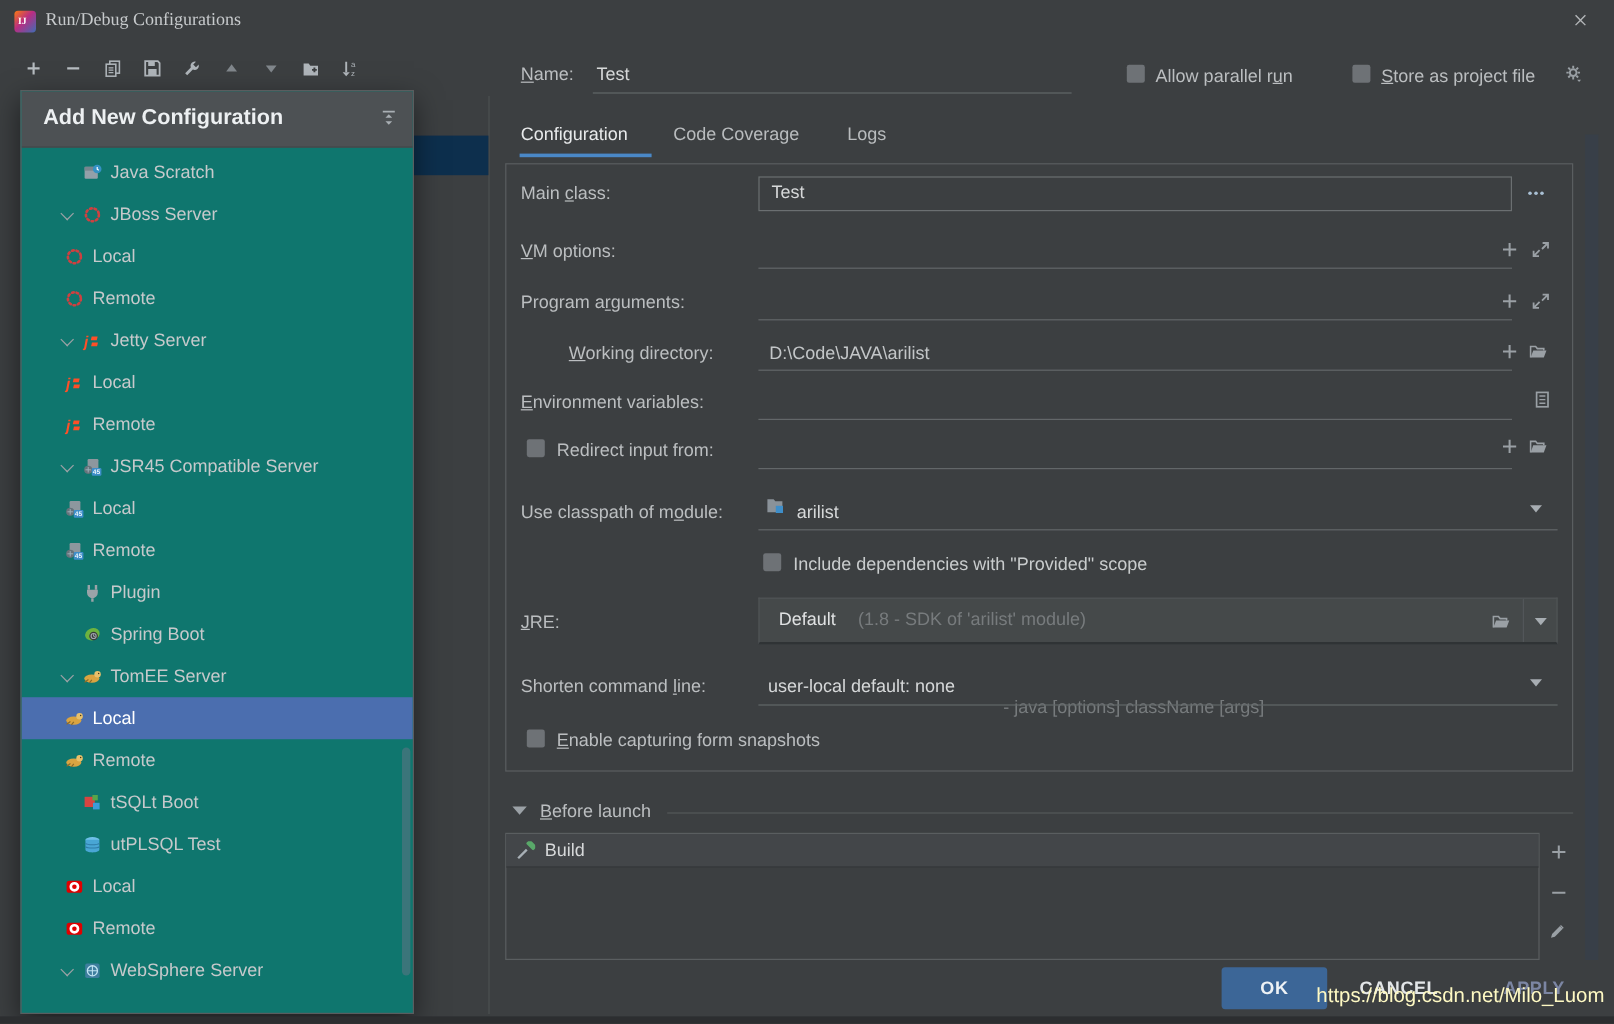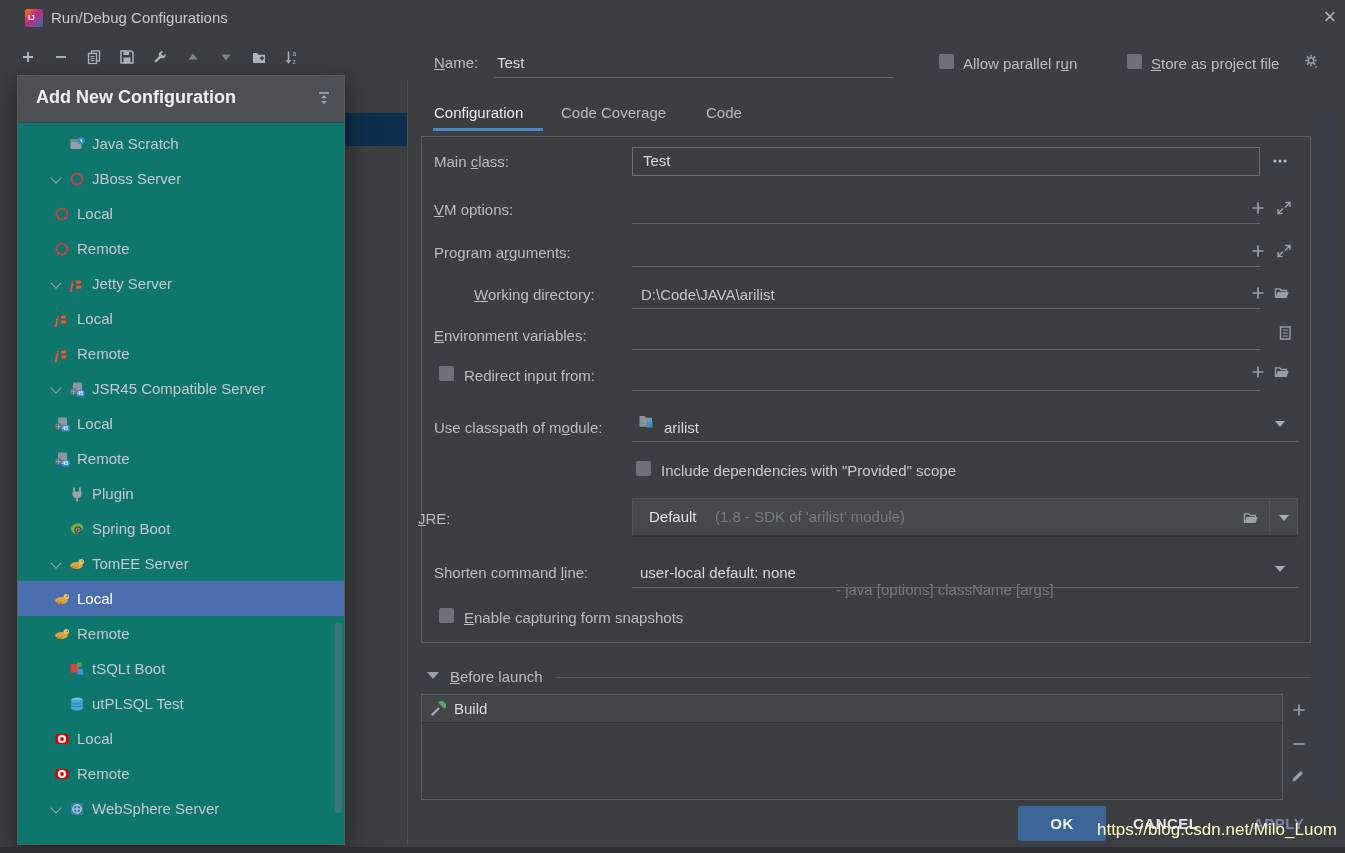--- a/index.html
+++ b/index.html
@@ -6,21 +6,21 @@
     --selection:#4b6eaf;
     --tab-underline:#4a88c7;
     --ok-button:#3c6697;
     --unfocused-selection:#0d2f4d;
   }
   *{margin:0;padding:0;box-sizing:border-box;}
   body{background:#2b2b2b;font-family:"Liberation Sans","DejaVu Sans",sans-serif;}
   #app{position:relative;width:1345px;height:853px;background:#3c3f41;overflow:hidden;color:#bbbec0;font-size:15px;}
 
   
-  .titlebar{position:absolute;left:13px;top:0;width:1286px;height:36px;}
+  .titlebar{position:absolute;left:0;top:0;width:1286px;height:36px;font-family:Liberation Serif, serif;}
   .logo{position:absolute;left:12px;top:9px;width:18px;height:18px;border-radius:3px;
         background:linear-gradient(135deg,#f97a12 0%,#b92d82 45%,#3e6db5 100%);}
   .logo::after{content:"IJ";position:absolute;left:3px;top:4px;font-size:8px;font-weight:bold;color:#fff;}
   .wtitle{position:absolute;left:38px;top:9px;color:#c7cacc;font-size:15px;}
   .close{position:absolute;left:1303px;top:4px;width:28px;height:28px;color:#b3b6b8;font-size:22px;line-height:26px;text-align:center;cursor:default;}
 
   
   .toolbar{position:absolute;left:20px;top:49px;height:20px;display:flex;gap:15px;}
   .tbtn{width:18px;height:18px;display:inline-block;}
 
@@ -389,21 +389,21 @@
   <span class="fico" style="left:1303px;top:53px;">
       <svg viewBox="0 0 16 16" width="16" height="16" style="display:block">
         <circle cx="8" cy="7.5" r="2.8" fill="none" stroke="#9aa0a5" stroke-width="1.6"></circle>
         <path d="M8 1.8v2M8 11.2v2M2.3 7.5h2M11.7 7.5h2M3.9 3.4l1.5 1.5M10.6 10.1l1.5 1.5M12.1 3.4l-1.5 1.5M5.4 10.1l-1.5 1.5" stroke="#9aa0a5" stroke-width="1.6" fill="none"></path>
         <path d="M11.3 13.4h3.2l-1.6 1.9z" fill="#9aa0a5"></path>
       </svg>
     </span>
 
   <div class="tab active" style="left:434px;top:104px;">Configuration</div>
   <div class="tab" style="left:561px;top:104px;">Code Coverage</div>
-  <div class="tab" style="left:706px;top:104px;">Code</div>
+  <div class="tab" style="left:706px;top:104px;">Logs</div>
   <div class="tabline"></div>
 
   <div class="confbox"></div>
 
   <div class="lbl" style="left:434px;top:153px;">Main <u>c</u>lass:</div>
   <div class="inputbox">
       <span>Test</span>
     </div>
   <span class="fico" style="left:1272px;top:153px;">
       <svg viewBox="0 0 16 16" width="16" height="16" style="display:block">
@@ -485,21 +485,21 @@
         <rect x="8.5" y="8.5" width="6" height="6" fill="#3e8ec9"></rect>
       </svg>
     </span>
   <div class="val" style="left:664px;top:419px;">arilist</div>
   <div class="uline" style="left:632px;top:441px;width:666px;"></div>
   <span class="arrow-down" style="left:1275px;top:421px;"></span>
 
   <div class="cbx" style="left:636px;top:461px;"></div>
   <div class="lbl" style="left:661px;top:462px;color:#c9cccd;">Include dependencies with "Provided" scope</div>
 
-  <div class="lbl" style="left:418px;top:510px;"><u>J</u>RE:</div>
+  <div class="lbl" style="left:434px;top:510px;"><u>J</u>RE:</div>
   <div class="combo">
     <span style="position:absolute;left:16px;top:9px;color:#e0e2e3;">Default</span>
     <span class="hint" style="position:absolute;left:82px;top:9px;">(1.8 - SDK of 'arilist' module)</span>
     <span class="fico" style="left:610px;top:11px;">
         <svg viewBox="0 0 16 16" width="16" height="16" style="display:block">
           <path d="M1.5 13l2.2-6h11l-2.2 6z" fill="#9aa0a5"></path>
           <path d="M1.5 13V3.8h4.2l1.4 1.7h5.4V7" fill="none" stroke="#9aa0a5" stroke-width="1.3"></path>
         </svg>
       </span>
     <div class="combo-sep"></div>

